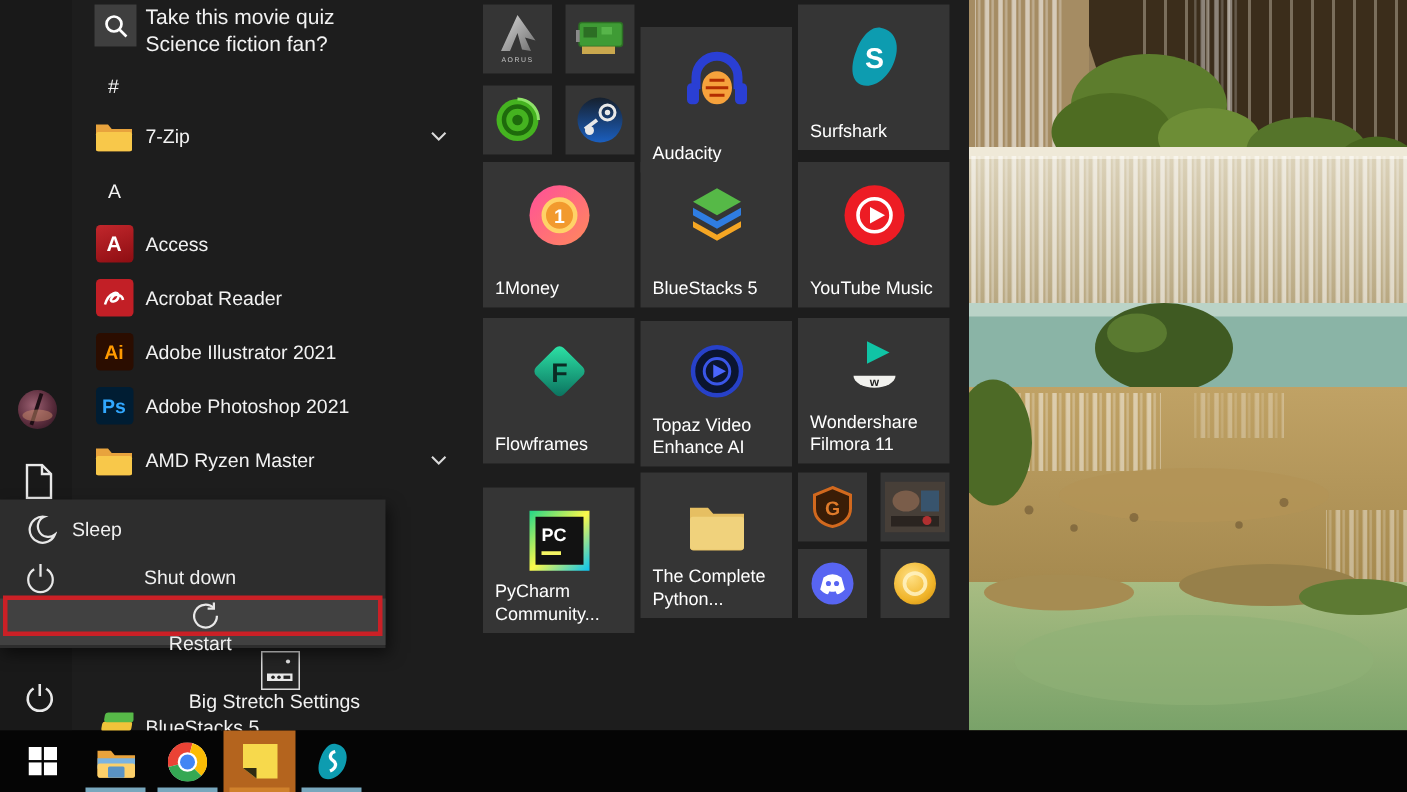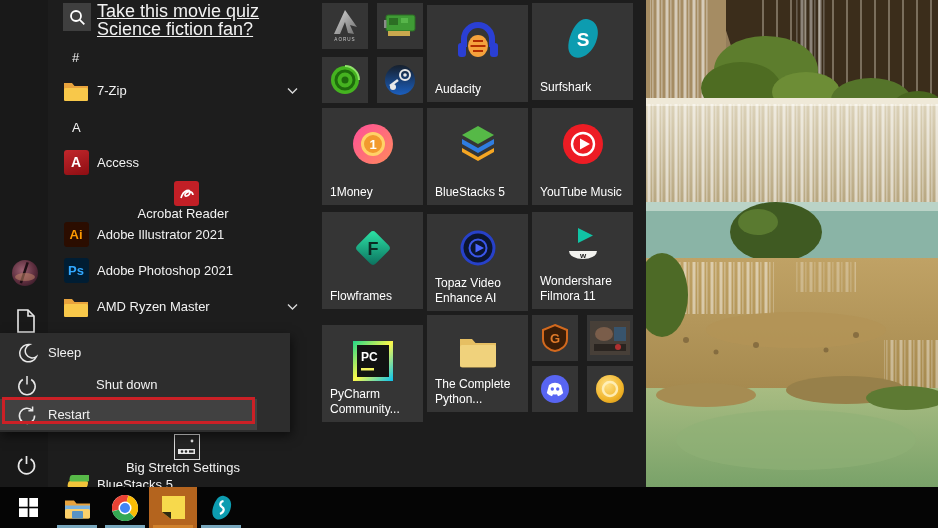--- a/index.html
+++ b/index.html
@@ -10,44 +10,44 @@
   .wallpaper { position:absolute; left:646px; top:0; width:292px; height:487px; }
 
   
   .start-menu { position:absolute; left:0; top:0; width:646px; height:487px; background:#1d1d1d; }
   .rail { position:absolute; left:0; top:0; width:48px; height:487px; background:#191919; }
   .rail-icon { position:absolute; display:flex; align-items:center; justify-content:center; }
 
   .suggestion { position:absolute; left:48px; top:0; width:262px; height:40px; color:#f2f2f2; }
   .suggestion .sicon { position:absolute; left:15px; top:3px; width:28px; height:28px; background:#3f3f3f;
       display:flex; align-items:center; justify-content:center; }
-  .suggestion .stext { position:absolute; left:49px; top:2px; font-size:18px; line-height:18px;text-decoration:underline; }
+  .suggestion .stext { position:absolute; left:49px; top:2px; font-size:14px; line-height:18px; }
 
   .section-hdr { position:absolute; left:48px; width:262px; height:30px; display:flex; align-items:center;
       padding-left:24px; font-size:13px; color:#f2f2f2; }
 
   .app-row { position:absolute; left:48px; width:262px; height:36px; display:flex; align-items:center;
       color:#f2f2f2; font-size:13px; }
   .app-row .aicon { width:26px; height:26px; margin-left:15px; flex:0 0 auto; display:flex; align-items:center; justify-content:center; }
   .app-row .albl { margin-left:8px; white-space:nowrap; }
   .app-row .chev { position:absolute; right:12px; top:50%; transform:translateY(-50%); }
 
   .sq-icon { width:25px; height:25px; border-radius:3px; display:flex; align-items:center; justify-content:center;
       font-weight:bold; font-size:13px; }
   .icon-access { background:linear-gradient(160deg,#c2272c,#8d0d12); color:#fff; font-size:14px; }
   .icon-ai { background:#2b0d00; color:#ff9a00; }
   .icon-ps { background:#001d33; color:#31a8ff; }
   .icon-bigstretch { width:26px; height:26px; background:#242424; border:1.5px solid #dcdcdc; position:relative; }
 
   
-  .power-popup { position:absolute; left:0; top:333px; width:290px; height:99px; background:#2d2d2d;
+  .power-popup { position:absolute; left:0; top:333px; width:257px; height:99px; background:#2d2d2d;
       box-shadow:2px 4px 10px rgba(0,0,0,.55); z-index:4;padding-left:10px; }
   .pm-row { position:absolute; left:0; width:257px; height:31px; display:flex; align-items:center;
       color:#f0f0f0; font-size:13px; }
-  .pm-row.hl { background:#414141; }
+  .pm-row.hl { background:#414141;flex-direction:column; }
   .pm-row .pmicon { margin-left:16px; width:22px; height:22px; flex:0 0 auto; }
   .pm-row .pmlbl { margin-left:10px; }
   .red-box { position:absolute; left:2px; top:397px; width:253px; height:27px; border:3px solid #cb2026; z-index:5; }
 
   
   .tile { position:absolute; background:#353535; }
   .tile.med { width:101px; height:97px; }
   .tile.small { width:46px; height:46px; display:flex; align-items:center; justify-content:center; }
   .ticon { position:absolute; left:50%; top:38px; transform:translate(-50%,-50%); }
   .tlabel { position:absolute; left:8px; right:3px; bottom:5px; font-size:12px; line-height:15px; color:#fff; }
@@ -195,21 +195,21 @@
       </span>
     </div>
 
     <div class="app-row" style="top:144px;">
       <span class="aicon">
         <span class="sq-icon icon-access">A</span>
       </span>
       <span class="albl">Access</span>
     </div>
 
-    <div class="app-row" style="top:180px;flex-direction:column;">
+    <div class="app-row" style="top:180px;">
       <span class="aicon">
         <span class="sq-icon" style="background:#c21f26;">
           <svg width="16" height="14" viewBox="0 0 16 14">
               <path d="M2 12 C4.5 3.5 11.5 2.5 11 6.5 C10.5 10.5 4 11.5 6.5 7.5 C8.5 4.5 13.5 5 14 9" fill="none" stroke="#fff" stroke-width="1.7"></path>
             </svg>
         </span>
       </span>
       <span class="albl">Acrobat Reader</span>
     </div>
 
@@ -338,21 +338,21 @@
             </linearGradient>
           </defs>
         <circle cx="16" cy="16" r="15" fill="url(#gSt)"></circle>
         <circle cx="21" cy="11" r="5" fill="none" stroke="#e8e8e8" stroke-width="2"></circle>
         <circle cx="21" cy="11" r="1.8" fill="#e8e8e8"></circle>
         <line x1="6" y1="22" x2="14" y2="16" stroke="#e8e8e8" stroke-width="2.5"></line>
         <circle cx="9" cy="23" r="3" fill="#e8e8e8"></circle>
       </svg>
     </div>
 
-    <div class="tile med" style="left:427px;top:5px;padding-left:47px;">
+    <div class="tile med" style="left:427px;top:18px;padding-left:47px;">
       <div class="ticon">
         <svg width="44" height="40" viewBox="0 0 44 40">
           <path d="M8 26 v-8 a14 14 0 0 1 28 0 v8" fill="none" stroke="#2a3fd4" stroke-width="6"></path>
           <rect x="2" y="22" width="8" height="14" rx="3" fill="#2a3fd4"></rect>
           <rect x="34" y="22" width="8" height="14" rx="3" fill="#2a3fd4"></rect>
           <ellipse cx="22" cy="25" rx="10" ry="11" fill="#f6a23c"></ellipse>
           <path d="M14.5 25 h15 M17 20 h10 M17 30 h10" stroke="#b32e00" stroke-width="2"></path>
         </svg>
       </div>
       <div class="tlabel">Audacity</div>

